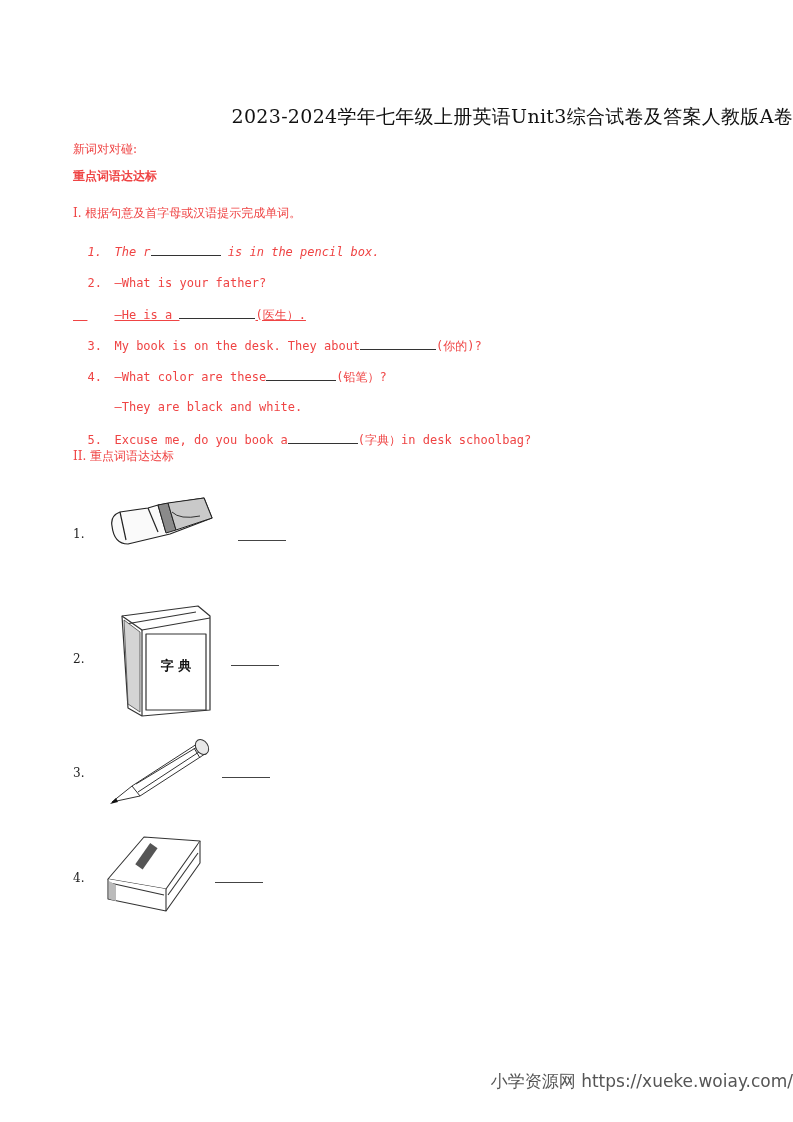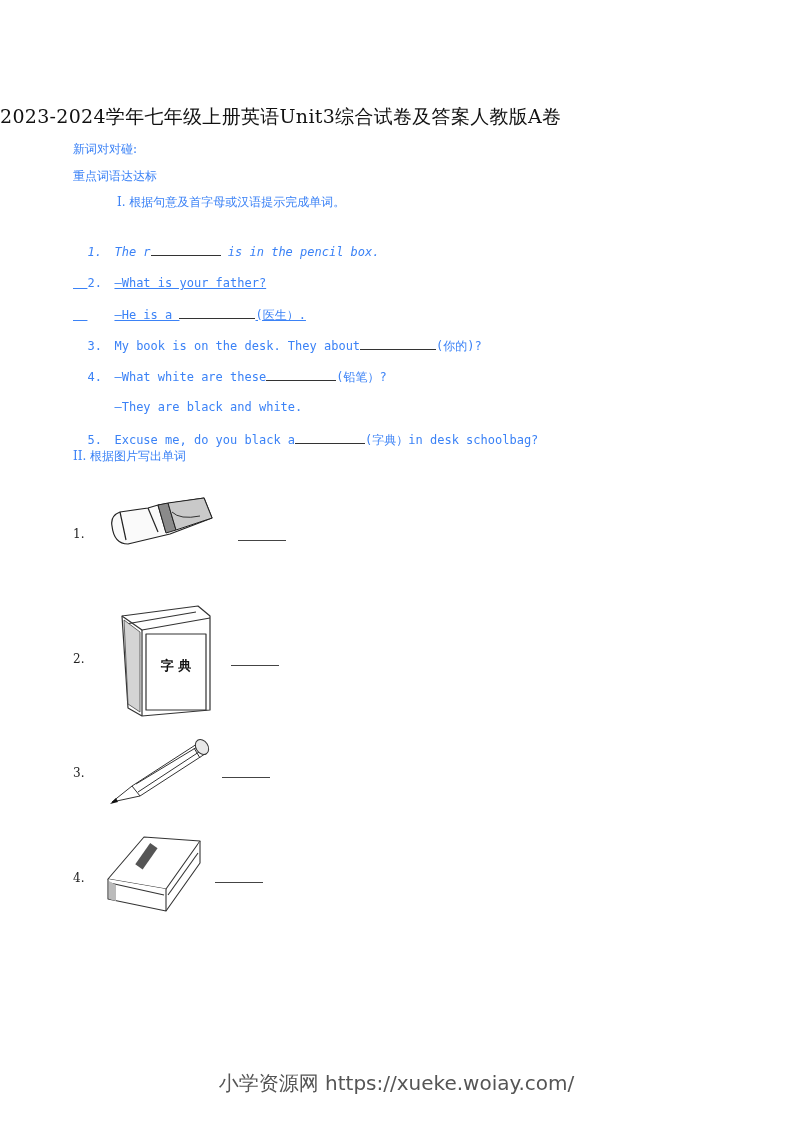--- a/index.html
+++ b/index.html
@@ -2,77 +2,77 @@
 <html><head>
 <meta charset="utf-8">
 <style>
   html, body { margin: 0; padding: 0; background: #ffffff; }
   body {
     width: 793px; height: 1122px; position: relative; overflow: hidden;
     font-family: "DejaVu Serif", "Liberation Serif", serif;
     color: #1a1a1a;
   }
   .title {
-    position: absolute; top: 104px; left: 0; width: 793px; text-align: left;
+    position: absolute; top: 104px; left: 0; width: 793px; text-align: right;
     font-size: 19px; letter-spacing: 0.3px; color: #111;
   }
   .line {
-    position: absolute; left: 73px; font-size: 12px; color: #3b82f6;
+    position: absolute; left: 73px; font-size: 12px; color: #ef4444;
     font-family: "DejaVu Sans Mono", "Liberation Mono", monospace;
     white-space: pre;
   }
   .line.cn { font-family: "DejaVu Serif", "Liberation Serif", serif; }
   .num { display: inline-block; width: 27px; }
   .indent { padding-left: 27px; }
   .blank { display: inline-block; border-bottom: 1px solid #333; height: 11px; vertical-align: baseline; }
   .pic-num { position: absolute; font-size: 12px; font-family: "DejaVu Serif", serif; color: #222; }
   .pic { position: absolute; }
   .answer-line { position: absolute; border-bottom: 1px solid #444; width: 48px; height: 1px; }
   .footer {
-    position: absolute; top: 1070px; left: 0; width: 793px; text-align: center;
-    font-family: "DejaVu Sans", "Liberation Sans", sans-serif; font-size: 20px; color: #555;
+    position: absolute; top: 1070px; left: 0; width: 793px; text-align: right;
+    font-family: "DejaVu Sans", "Liberation Sans", sans-serif; font-size: 17px; color: #555;
   }
 </style>
 </head>
 <body>
 
 <div class="title">2023-2024学年七年级上册英语Unit3综合试卷及答案人教版A卷</div>
 
 <div class="line cn" style="top:141px;">新词对对碰:</div>
-<div class="line cn" style="top:168px;">重点词语达达标</div>
+<div class="line cn" style="top:168px;font-weight:bold;">重点词语达达标</div>
 
-<div class="line cn" style="top:194px;margin-left:44px;">I. 根据句意及首字母或汉语提示完成单词。</div>
+<div class="line cn" style="top:205px;">I. 根据句意及首字母或汉语提示完成单词。</div>
 
 <div class="line" style="top:230px;font-style:italic;">
   <span class="num">1.</span><span>The r</span><span class="blank" style="width:70px;"></span><span> is in the pencil box.</span>
 </div>
 
-<div class="line" style="top:262px;text-decoration:underline;">
+<div class="line" style="top:262px;">
   <span class="num">2.</span><span>—What is your father?</span>
 </div>
 <div class="line" style="top:293px;text-decoration:underline;">
   <span class="indent">—He is a </span><span class="blank" style="width:76px;"></span><span>(医生）.</span>
 </div>
 
 <div class="line" style="top:324px;">
   <span class="num">3.</span><span>My book is on the desk. They about</span><span class="blank" style="width:76px;"></span><span>(你的)?</span>
 </div>
 
 <div class="line" style="top:355px;">
-  <span class="num">4.</span><span>—What white are these</span><span class="blank" style="width:70px;"></span><span>(铅笔）?</span>
+  <span class="num">4.</span><span>—What color are these</span><span class="blank" style="width:70px;"></span><span>(铅笔）?</span>
 </div>
 <div class="line" style="top:386px;">
   <span class="indent">—They are black and white.</span>
 </div>
 
 <div class="line" style="top:418px;">
-  <span class="num">5.</span><span>Excuse me, do you black a</span><span class="blank" style="width:70px;"></span><span>(字典）in desk schoolbag?</span>
+  <span class="num">5.</span><span>Excuse me, do you book a</span><span class="blank" style="width:70px;"></span><span>(字典）in desk schoolbag?</span>
 </div>
 
-<div class="line cn" style="top:448px;">II. 根据图片写出单词</div>
+<div class="line cn" style="top:448px;">II. 重点词语达达标</div>
 
 <div class="pic-num" style="left:73px; top:527px;">1.</div>
 <svg class="pic" style="left:108px; top:492px;" width="112" height="60" viewBox="0 0 112 60">
   <g fill="none" stroke="#222" stroke-width="1.2" stroke-linejoin="round">
     <path d="M4 34 Q2 24 12 20 L40 16 L50 13 L96 6 L104 26 L62 42 L20 52 Q6 52 4 34 Z" fill="#fafafa"></path>
     <path d="M40 16 L50 40"></path>
     <path d="M50 13 L58 40"></path>
     <path d="M58 14 L66 38"></path>
     <path d="M12 20 L18 48"></path>
   </g>

